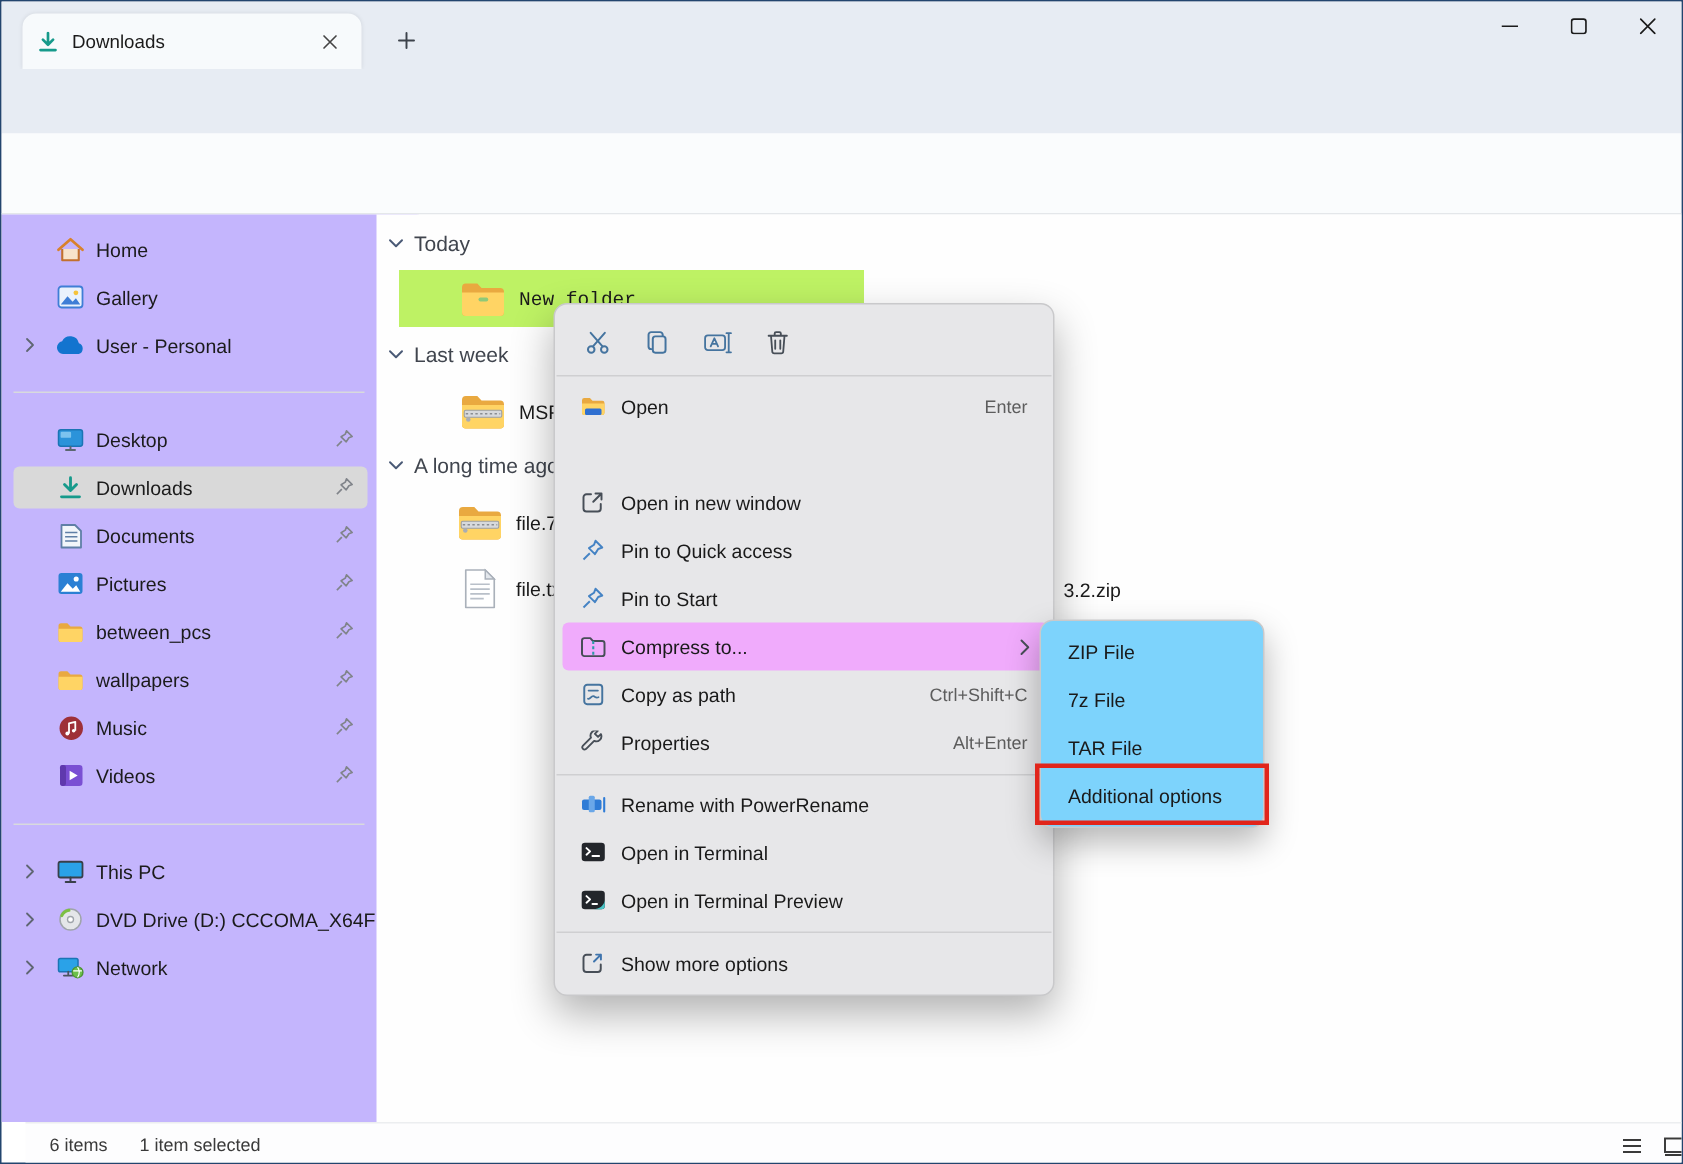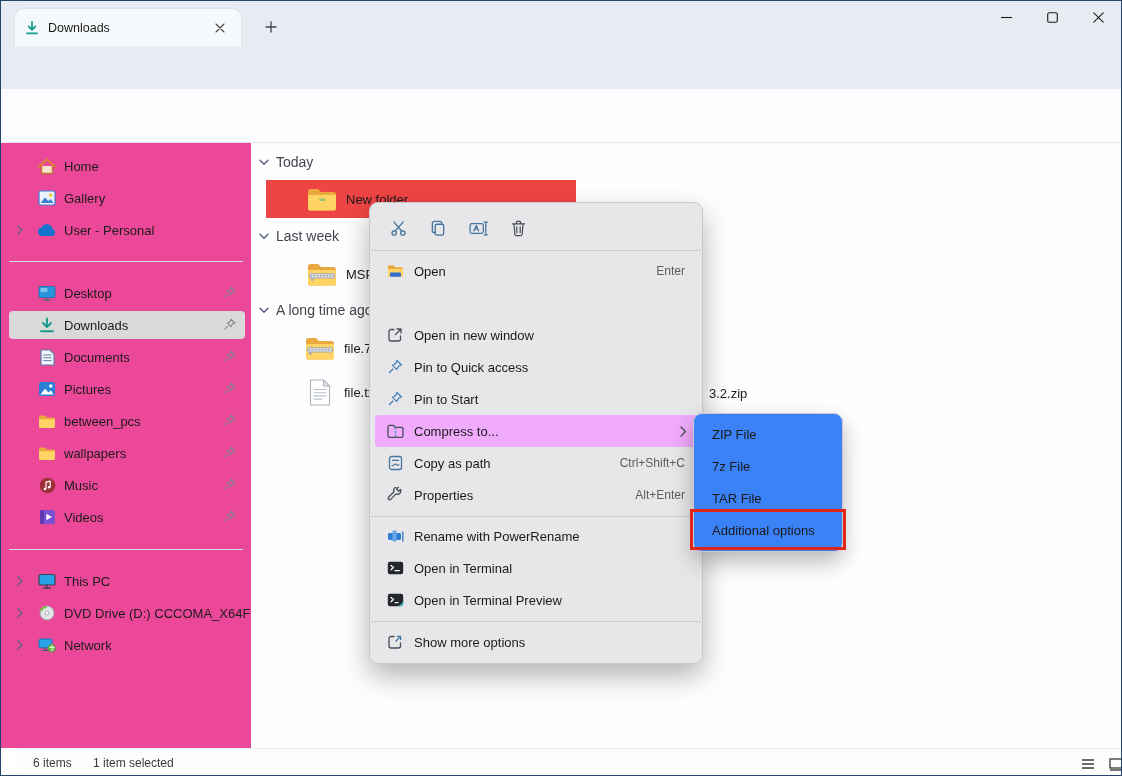--- a/index.html
+++ b/index.html
@@ -36,53 +36,53 @@
   .toolbar { position:absolute; left:0; top:88px; width:100%; height:54px; background:#fafcfd;
              border-bottom:1px solid #e4e7ea; }
   .tb-btn { position:absolute; top:98px; height:34px; border-radius:4px; display:flex; align-items:center;
             justify-content:center; gap:7px; padding:0 9px; }
   .tb-icon { width:34px; padding:0; }
   .tb-label { font-size:13px; color:#1b1b1b; }
   .tb-sep { position:absolute; top:103px; width:1px; height:24px; background:#dcdfe3; }
   .chev-s { margin-left:2px; }
 
   
-  .sidebar { position:absolute; left:0; top:142px; width:278px; height:605px; background:#ec4899;
+  .sidebar { position:absolute; left:0; top:142px; width:278px; height:605px; background:#c4b5fd;
              border-right:1px solid #e6e8ea; }
   .side-item { position:absolute; left:8px; width:236px; height:28px; border-radius:4px;
                display:flex; align-items:center; }
   .side-item.selected { background:#d9d9d9; }
   .side-chev { position:absolute; left:8px; width:12px; display:flex; }
   .side-icon { position:absolute; left:28px; width:20px; height:20px; display:flex; align-items:center; justify-content:center; }
   .side-label { position:absolute; left:55px; font-size:13px; color:#1b1b1b; white-space:nowrap; }
   .side-pin  { position:absolute; right:8px; width:14px; height:14px; display:flex; }
   .side-sep { position:absolute; left:8px; width:234px; height:1px; background:#d8dadd; }
 
   .main { position:absolute; left:250px; top:142px; width:872px; height:605px; background:#fefefe; overflow:hidden; }
   .group-header { position:absolute; display:flex; align-items:center; gap:7px; font-size:14px; color:#40454e; }
   .file-row { position:absolute; height:38px; display:flex; align-items:center; }
-  .file-row.selected { background:#ef4444; }
+  .file-row.selected { background:#bef264;font-family:Liberation Mono, monospace; }
   .file-icon { position:absolute; width:32px; height:30px; display:flex; align-items:center; justify-content:center; }
   .file-label { position:absolute; font-size:13px; color:#1b1b1b; white-space:nowrap; }
 
   
   .ctx-menu { position:absolute; left:368px; top:201px; width:334px; height:462px; background:#e7e7e9;
               border:1px solid #c9c9cb; border-radius:9px; box-shadow:0 12px 28px rgba(0,0,0,.30); z-index:50; }
   .ctx-quick { position:absolute; top:10px; left:8px; display:flex; }
   .ctx-quick-btn { width:40px; height:30px; border-radius:4px; display:flex; align-items:center; justify-content:center; }
   .ctx-div { position:absolute; left:1px; width:330px; height:1px; background:#cfcfd1; }
   .ctx-item { position:absolute; left:5px; width:324px; height:32px; border-radius:4px;
               display:flex; align-items:center; }
   .ctx-item.hl { background:#f0abfc; }
   .ctx-icon { position:absolute; left:11px; width:18px; height:18px; display:flex; align-items:center; justify-content:center; }
   .ctx-label { position:absolute; left:39px; font-size:13px; color:#1a1a1a; white-space:nowrap; }
   .ctx-short { position:absolute; right:14px; font-size:12px; color:#5d5d5d; }
   .ctx-arrow { position:absolute; right:12px; display:flex; }
 
-  .submenu { position:absolute; left:692px; top:412px; width:150px; height:139px; background:#3b82f6;
+  .submenu { position:absolute; left:692px; top:412px; width:150px; height:139px; background:#7dd3fc;
              border:1px solid #c9c9cb; border-radius:9px; box-shadow:0 10px 22px rgba(0,0,0,.28); z-index:55; }
   .sub-item { position:absolute; left:4px; width:142px; height:32px; border-radius:4px;
               display:flex; align-items:center; padding-left:14px; font-size:13px; color:#1a1a1a; }
   .red-box { position:absolute; left:689px; top:508px; width:156px; height:41px;
              border:3px solid #e1251b; z-index:60; pointer-events:none; }
 
   
   .statusbar { position:absolute; left:16px; top:747px; width:100%; height:29px; background:#fdfdfe;
                border-top:1px solid #eceef0; }
   .status-text { position:absolute; top:7px; font-size:12px; color:#3a3a3a; }

